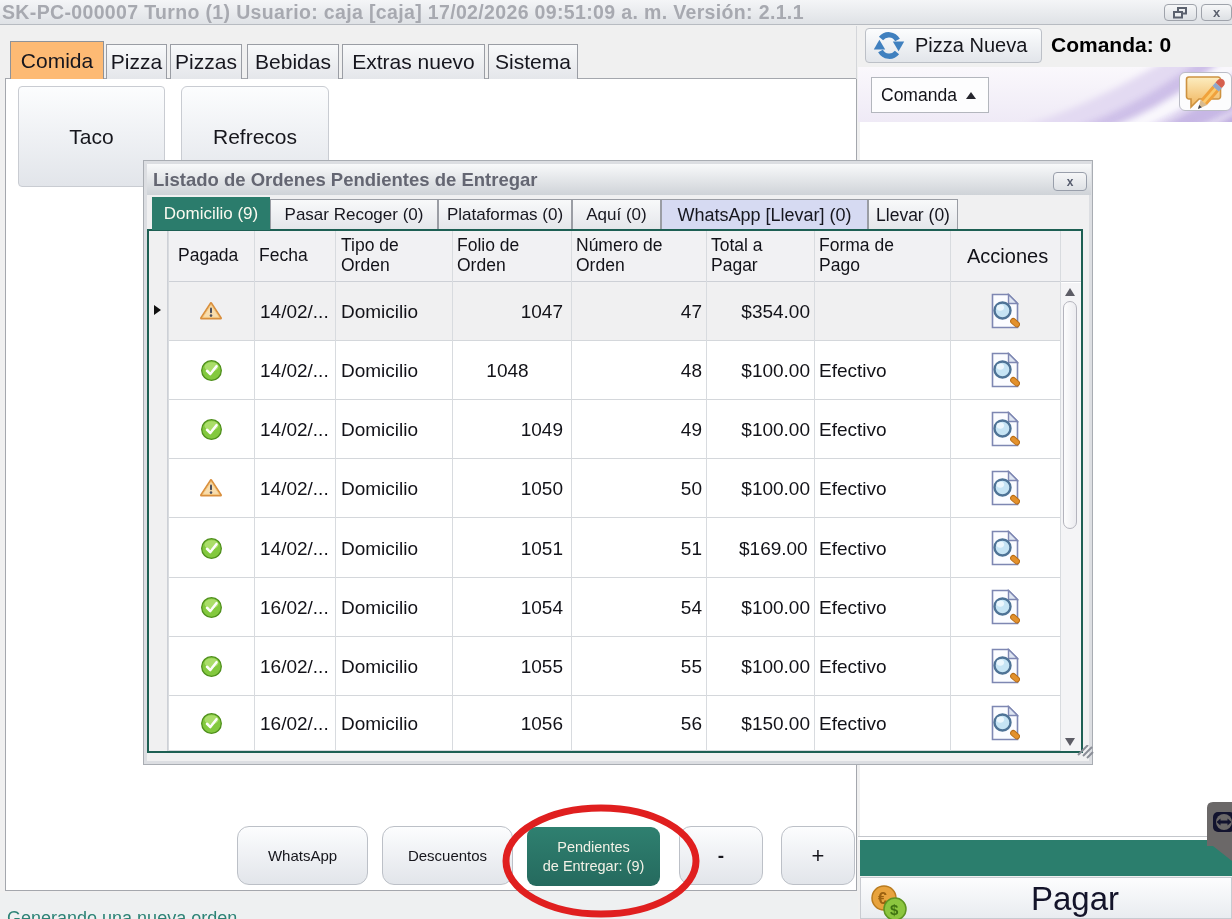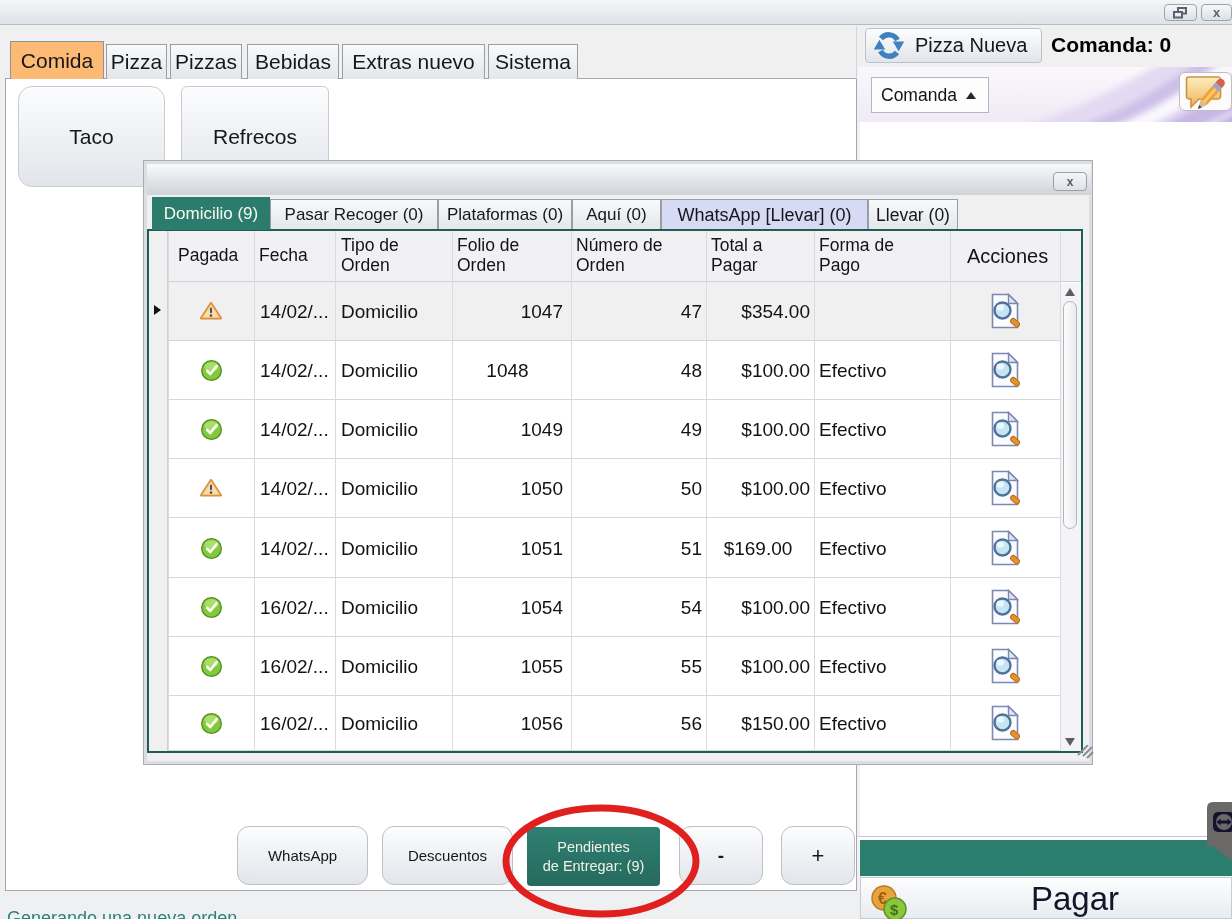--- a/index.html
+++ b/index.html
@@ -8,46 +8,47 @@
 .abs{position:absolute}
 .btn{position:absolute;background:linear-gradient(180deg,#fcfdfe 0%,#f0f2f5 45%,#e2e5ea 100%);border:1px solid #bcc0c7;border-radius:12px;display:flex;align-items:center;justify-content:center;color:#16161c}
 .tab{position:absolute;background:linear-gradient(180deg,#f8f9fa,#e4e6ea);border:1px solid #9a9da4;border-bottom:none;display:flex;align-items:center;justify-content:center;color:#16161e}
 .vline{position:absolute;width:1px;background:#d8dbdf;z-index:3}
 .cell{position:absolute;font-size:19px;color:#121218}
 </style>
 </head>
 <body>
 
 <div class="abs" style="left:0;top:0;width:1232px;height:25px;background:linear-gradient(180deg,#f4f5f7,#dfe2e6);border-bottom:1px solid #b7bbc1">
+  <div class="abs" style="left:2px;top:1px;font-size:19.5px;font-weight:bold;color:#a7a9b0;white-space:nowrap;letter-spacing:0.35px">SK-PC-000007 Turno (1) Usuario: caja [caja] 17/02/2026 09:51:09 a. m. Versión: 2.1.1</div>
   <div class="abs" style="left:1164px;top:4px;width:33px;height:17px;border:1px solid #9fa3ab;border-radius:4px;background:linear-gradient(180deg,#f6f7f8,#dde0e4)">
     <svg width="31" height="15" viewBox="0 0 31 15">
         <g fill="none" stroke="#5b616e" stroke-width="2">
           <rect x="13" y="3" width="8" height="5.5"></rect>
           <rect x="9" y="7" width="8" height="5.5" fill="#eceef0"></rect>
         </g>
       </svg>
   </div>
   <div class="abs" style="left:1201px;top:4px;width:31px;height:17px;border:1px solid #9fa3ab;border-radius:4px;background:linear-gradient(180deg,#f6f7f8,#dde0e4);display:flex;align-items:center;justify-content:center;font-size:13px;font-weight:bold;color:#5b616e">x</div>
 </div>
 
 <div class="abs" style="left:5px;top:78px;width:852px;height:813px;background:#fff;border:1px solid #a4a7ad"></div>
 
 <div class="tab" style="left:10px;top:41px;width:94px;height:38px;background:#fdba74;border-color:#8f9298;font-size:21px;z-index:2">Comida</div>
 <div class="tab" style="left:106px;top:44px;width:61px;height:35px;font-size:21px">Pizza</div>
 <div class="tab" style="left:170px;top:44px;width:72px;height:35px;font-size:21px">Pizzas</div>
 <div class="tab" style="left:247px;top:44px;width:92px;height:35px;font-size:21px">Bebidas</div>
 <div class="tab" style="left:342px;top:44px;width:143px;height:35px;font-size:21px">Extras nuevo</div>
 <div class="tab" style="left:488px;top:44px;width:90px;height:35px;font-size:21px">Sistema</div>
 
-<div class="btn" style="left:18px;top:86px;width:147px;height:101px;border-radius:14px;border-color:#c9ccd2;font-size:21px">Taco</div>
+<div class="btn" style="left:18px;top:86px;width:147px;height:101px;border-radius:4px;border-color:#c9ccd2;font-size:21px">Taco</div>
 <div class="btn" style="left:181px;top:86px;width:148px;height:101px;border-radius:6px;border-color:#c9ccd2;font-size:21px">Refrecos</div>
 
 <div class="btn" style="left:237px;top:826px;width:131px;height:59px;font-size:15px">WhatsApp</div>
 <div class="btn" style="left:382px;top:826px;width:131px;height:59px;font-size:15px">Descuentos</div>
-<div class="abs" style="left:527px;top:827px;width:133px;height:59px;border-radius:4px;background:linear-gradient(180deg,#2f8070,#256a5e);display:flex;align-items:center;justify-content:center;text-align:center;color:#f2f1e6;font-size:14.5px;line-height:19px">Pendientes<br>de Entregar: (9)</div>
+<div class="abs" style="left:527px;top:827px;width:133px;height:59px;border-radius:9px;background:linear-gradient(180deg,#2f8070,#256a5e);display:flex;align-items:center;justify-content:center;text-align:center;color:#f2f1e6;font-size:14.5px;line-height:19px">Pendientes<br>de Entregar: (9)</div>
 <div class="btn" style="left:679px;top:826px;width:84px;height:59px;font-size:19px;font-weight:bold">-</div>
 <div class="btn" style="left:781px;top:826px;width:74px;height:59px;font-size:22px">+</div>
 
 <div class="abs" style="left:0;top:893px;width:1232px;height:26px;background:#eef0f1"></div>
 <div class="abs" style="left:7px;top:908px;font-size:18px;color:#2d8376">Generando una nueva orden</div>
 
 <div class="abs" style="left:856px;top:26px;width:1px;height:53px;background:#d4d6da"></div>
 <div class="abs" style="left:858px;top:26px;width:374px;height:893px;background:#f0f0f0"></div>
 <div class="abs" style="left:860px;top:122px;width:372px;height:714px;background:#fff"></div>
 
@@ -118,20 +119,21 @@
     <circle cx="15" cy="14" r="12" fill="#e8a33d" stroke="#b97b1e" stroke-width="1.5"></circle>
     <text x="9" y="20" font-size="16" font-weight="bold" fill="#9a6010">€</text>
     <circle cx="26" cy="25" r="11" fill="#8cc63f" stroke="#5e9421" stroke-width="1.5"></circle>
     <text x="21" y="31" font-size="15" font-weight="bold" fill="#3f7212">$</text>
   </svg>
 </div>
 
 <div class="abs" style="left:143px;top:160px;width:950px;height:605px;background:#f0f0f1;border:1px solid #a9adb3;box-shadow:inset 0 0 0 3px #dcdee2">
 
   <div class="abs" style="left:3px;top:3px;width:944px;height:31px;background:linear-gradient(180deg,#f8f9fa,#cfd3d8)">
+    <div class="abs" style="left:6px;top:5px;font-size:18.5px;font-weight:bold;color:#646672">Listado de Ordenes Pendientes de Entregar</div>
     <div class="abs" style="left:906px;top:8px;width:34px;height:19px;border:1px solid #999fab;border-radius:4px;background:linear-gradient(180deg,#f5f6f7,#dee1e5);display:flex;align-items:center;justify-content:center;font-size:12px;font-weight:bold;color:#565c6e">x</div>
   </div>
 
   <div class="abs" style="left:8px;top:36px;width:118px;height:33px;background:#2b7c6c;color:#fbfaf0;display:flex;align-items:center;justify-content:center;font-size:17px;z-index:2">Domicilio (9)</div>
   <div class="tab" style="left:126px;top:38px;width:168px;height:31px;font-size:17px">Pasar Recoger (0)</div>
   <div class="tab" style="left:294px;top:38px;width:134px;height:31px;font-size:17px">Plataformas (0)</div>
   <div class="tab" style="left:428px;top:38px;width:89px;height:31px;font-size:17px">Aquí (0)</div>
   <div class="tab" style="left:517px;top:38px;width:207px;height:31px;font-size:18px;background:#d6daf2">WhatsApp [Llevar] (0)</div>
   <div class="tab" style="left:724px;top:38px;width:90px;height:31px;font-size:17.5px">Llevar (0)</div>
 
@@ -237,21 +239,21 @@
     <div class="abs" style="left:19px;top:287px;width:892px;height:60px;background:#fff;border-bottom:1px solid #d4d7db"></div>
     <div class="abs" style="left:52px;top:307px"><svg width="21" height="21" viewBox="0 0 21 21">
           <circle cx="10.5" cy="10.5" r="9.8" fill="#83c93e" stroke="#4f8f1c" stroke-width="1.3"></circle>
           <ellipse cx="10.5" cy="6.8" rx="7" ry="4.6" fill="#b2e071" opacity="0.85"></ellipse>
           <path d="M6 10.8 L9.3 14 L15.5 6.2" fill="none" stroke="#fdfdfb" stroke-width="2.6" stroke-linecap="round" stroke-linejoin="round"></path>
         </svg></div>
     <div class="cell" style="left:111px;top:307px">14/02/...</div>
     <div class="cell" style="left:192px;top:307px">Domicilio</div>
     <div class="cell" style="left:303px;top:307px;width:111px;text-align:right">1051</div>
     <div class="cell" style="left:422px;top:307px;width:131px;text-align:right">51</div>
-    <div class="cell" style="left:557px;top:307px;width:104px;text-align:center">$169.00</div>
+    <div class="cell" style="left:590px;top:307px;width:104px;text-align:left">$169.00</div>
     <div class="cell" style="left:670px;top:307px">Efectivo</div>
     <div class="abs" style="left:841px;top:299px"><svg width="30" height="36" viewBox="0 0 30 36">
           <path d="M2.5 1.5 h16 l9 9 v24 h-25 z" fill="#fbfcff" stroke="#7e87b2" stroke-width="1.6"></path>
           <path d="M18.5 1.5 l9 9 h-9 z" fill="#dfe6f2" stroke="#7e87b2" stroke-width="1.4"></path>
           <circle cx="12.5" cy="17.5" r="8" fill="#c6e4f4" stroke="#4e7396" stroke-width="2.4"></circle>
           <ellipse cx="10.3" cy="14.6" rx="3.8" ry="3.1" fill="#ecf7fd"></ellipse>
           <rect x="-2.6" y="-2.6" width="10" height="5.2" rx="2.6" transform="translate(21.5,26.5) rotate(42) translate(2.4,0)" fill="#e3912c" stroke="#b96d15" stroke-width="1"></rect>
         </svg></div>
     <div class="abs" style="left:19px;top:347px;width:892px;height:59px;background:#fff;border-bottom:1px solid #d4d7db"></div>
     <div class="abs" style="left:52px;top:366px"><svg width="21" height="21" viewBox="0 0 21 21">

